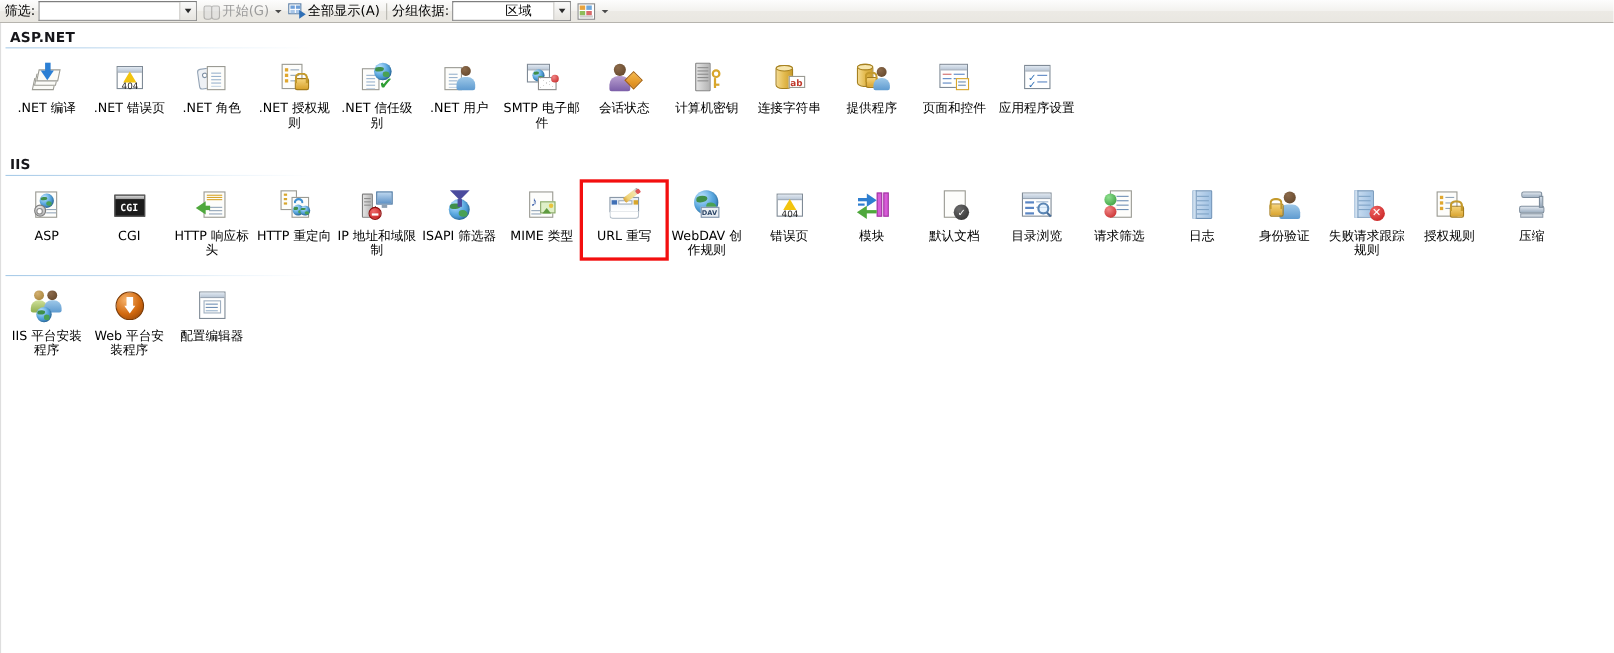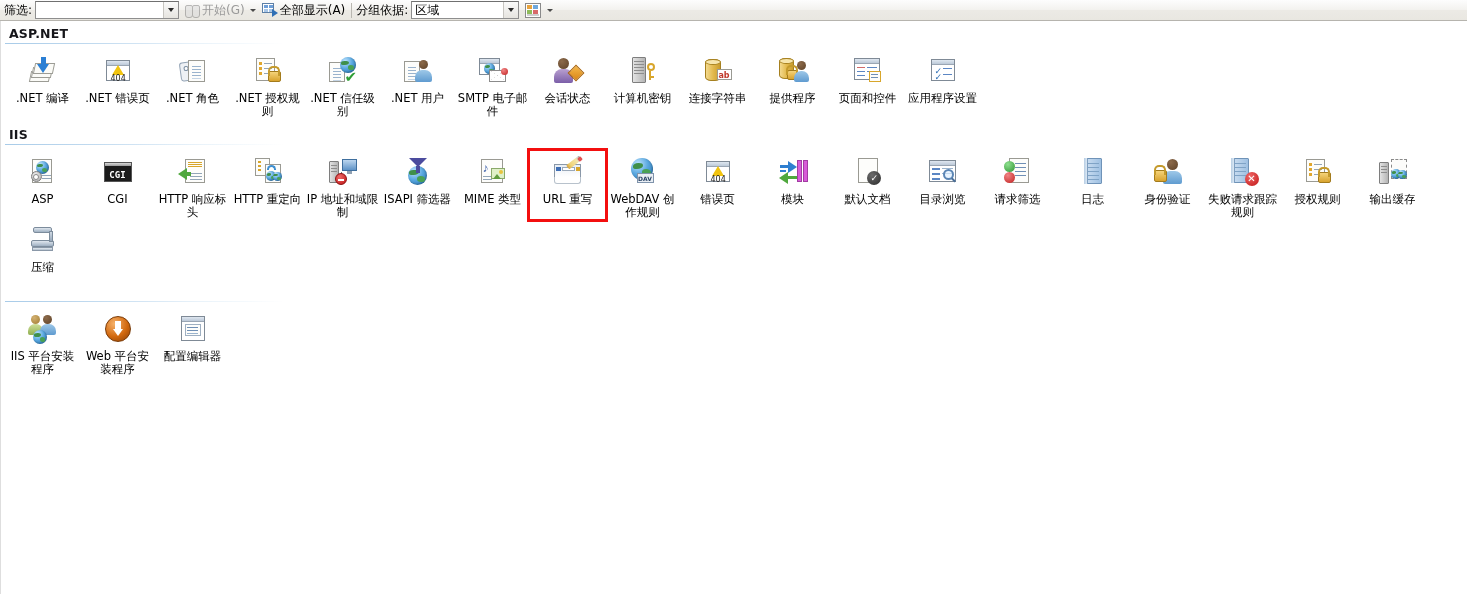--- a/index.html
+++ b/index.html
@@ -32,20 +32,21 @@
     font-family: "DejaVu Sans", sans-serif;
   }
   .combo {
     height: 18px;
     background: #ffffff;
     border: 1px solid #8e8e8e;
     border-top-color: #707070;
     display: flex;
     align-items: flex-end;
     position: relative;
+    padding-left: 44px;
   }
   .combo .val {
     flex: 1;
     padding: 0 3px;
     font-size: 12px;
     line-height: 16px;
     color: #000;
     overflow: hidden;
     white-space: nowrap;
     font-family: "DejaVu Sans", sans-serif;
@@ -640,21 +641,21 @@
           <span style="position:absolute;left:8px;top:18px;color:#2f6fb5;font-size:9px;line-height:1;">✓</span>
           <span style="position:absolute;left:16px;top:13px;width:9px;height:1px;background:#5b86c4;box-shadow:0 6px 0 #5b86c4;"></span>
         </div>
           </div>
         <div class="cap">应用程序设置</div>
       </div>
 
     </div>
   </div>
 
-  <div class="section" style="margin-top:4px;">
+  <div class="section" style="margin-top:19px;">
     <div class="section-head">IIS</div>
     <div class="section-rule"></div>
     <div class="grid">
 
       <div class="cell">
         <div class="icon-wrap">
             <div class="ic">
           <span class="pg" style="left:5px;top:3px;width:20px;height:24px;"></span>
           <span class="globe" style="left:9px;top:5px;width:13px;height:13px;"></span>
           <span class="gear" style="left:4px;top:15px;width:11px;height:11px;"></span>
@@ -884,35 +885,20 @@
           <span style="position:absolute;left:7px;top:7px;width:3px;height:3px;background:#e0a72e;"></span>
           <span style="position:absolute;left:7px;top:12px;width:3px;height:3px;background:#e0a72e;"></span>
           <span style="position:absolute;left:7px;top:17px;width:3px;height:3px;background:#e0a72e;"></span>
           <span style="position:absolute;left:12px;top:8px;width:8px;height:1px;background:#93a6b9;box-shadow:0 5px 0 #93a6b9,0 10px 0 #93a6b9;"></span>
           <span class="lock" style="left:16px;top:16px;width:13px;height:11px;"></span>
         </div>
           </div>
         <div class="cap">授权规则</div>
       </div>
 
-      <div class="cell">
-        <div class="icon-wrap">
-            <div class="ic">
-          <span class="server" style="left:2px;top:6px;width:10px;height:22px;">
-            <i style="top:3px;"></i>
-                <i style="top:6px;"></i>
-                <i style="top:9px;"></i>
-          </span>
-          <span style="position:absolute;left:14px;top:3px;width:16px;height:20px;border:1px dashed #8a8a8a;background:#fcfcfa;"></span>
-          <span class="globe" style="left:14px;top:13px;width:10px;height:10px;"></span>
-          <span class="globe" style="left:21px;top:14px;width:9px;height:9px;"></span>
-        </div>
-          </div>
-        <div class="cap">输出缓存</div>
-      </div>
 
       <div class="cell">
         <div class="icon-wrap">
             <div class="ic">
           <span class="compress-arm" style="left:6px;top:3px;width:19px;height:6px;border-radius:2px;"></span>
           <span class="compress-arm" style="left:4px;top:16px;width:23px;height:7px;border-radius:2px;"></span>
           <span style="position:absolute;left:22px;top:7px;width:4px;height:11px;background:linear-gradient(to bottom,#cfd9e4,#97a8ba);border:1px solid #7c8c9c;"></span>
           <span style="position:absolute;left:5px;top:23px;width:21px;height:4px;background:linear-gradient(to bottom,#e3e9ef,#b2bfcc);border:1px solid #8a98a8;"></span>
         </div>
           </div>

